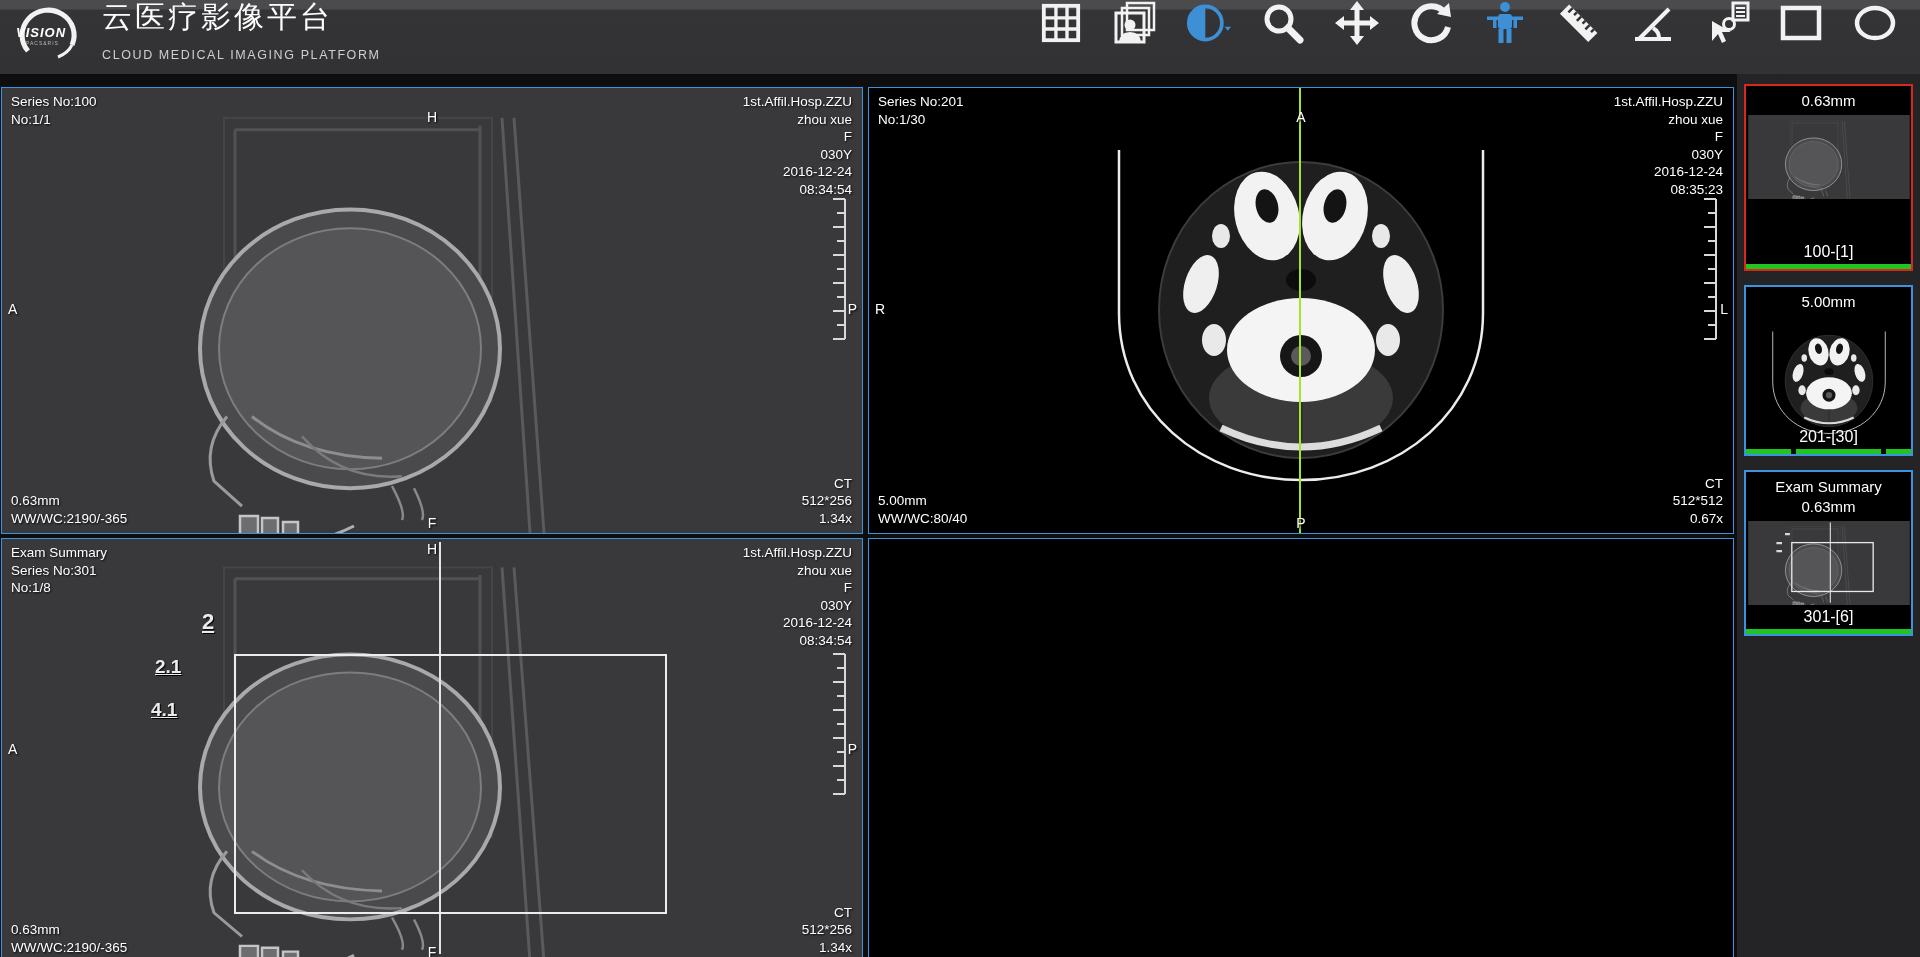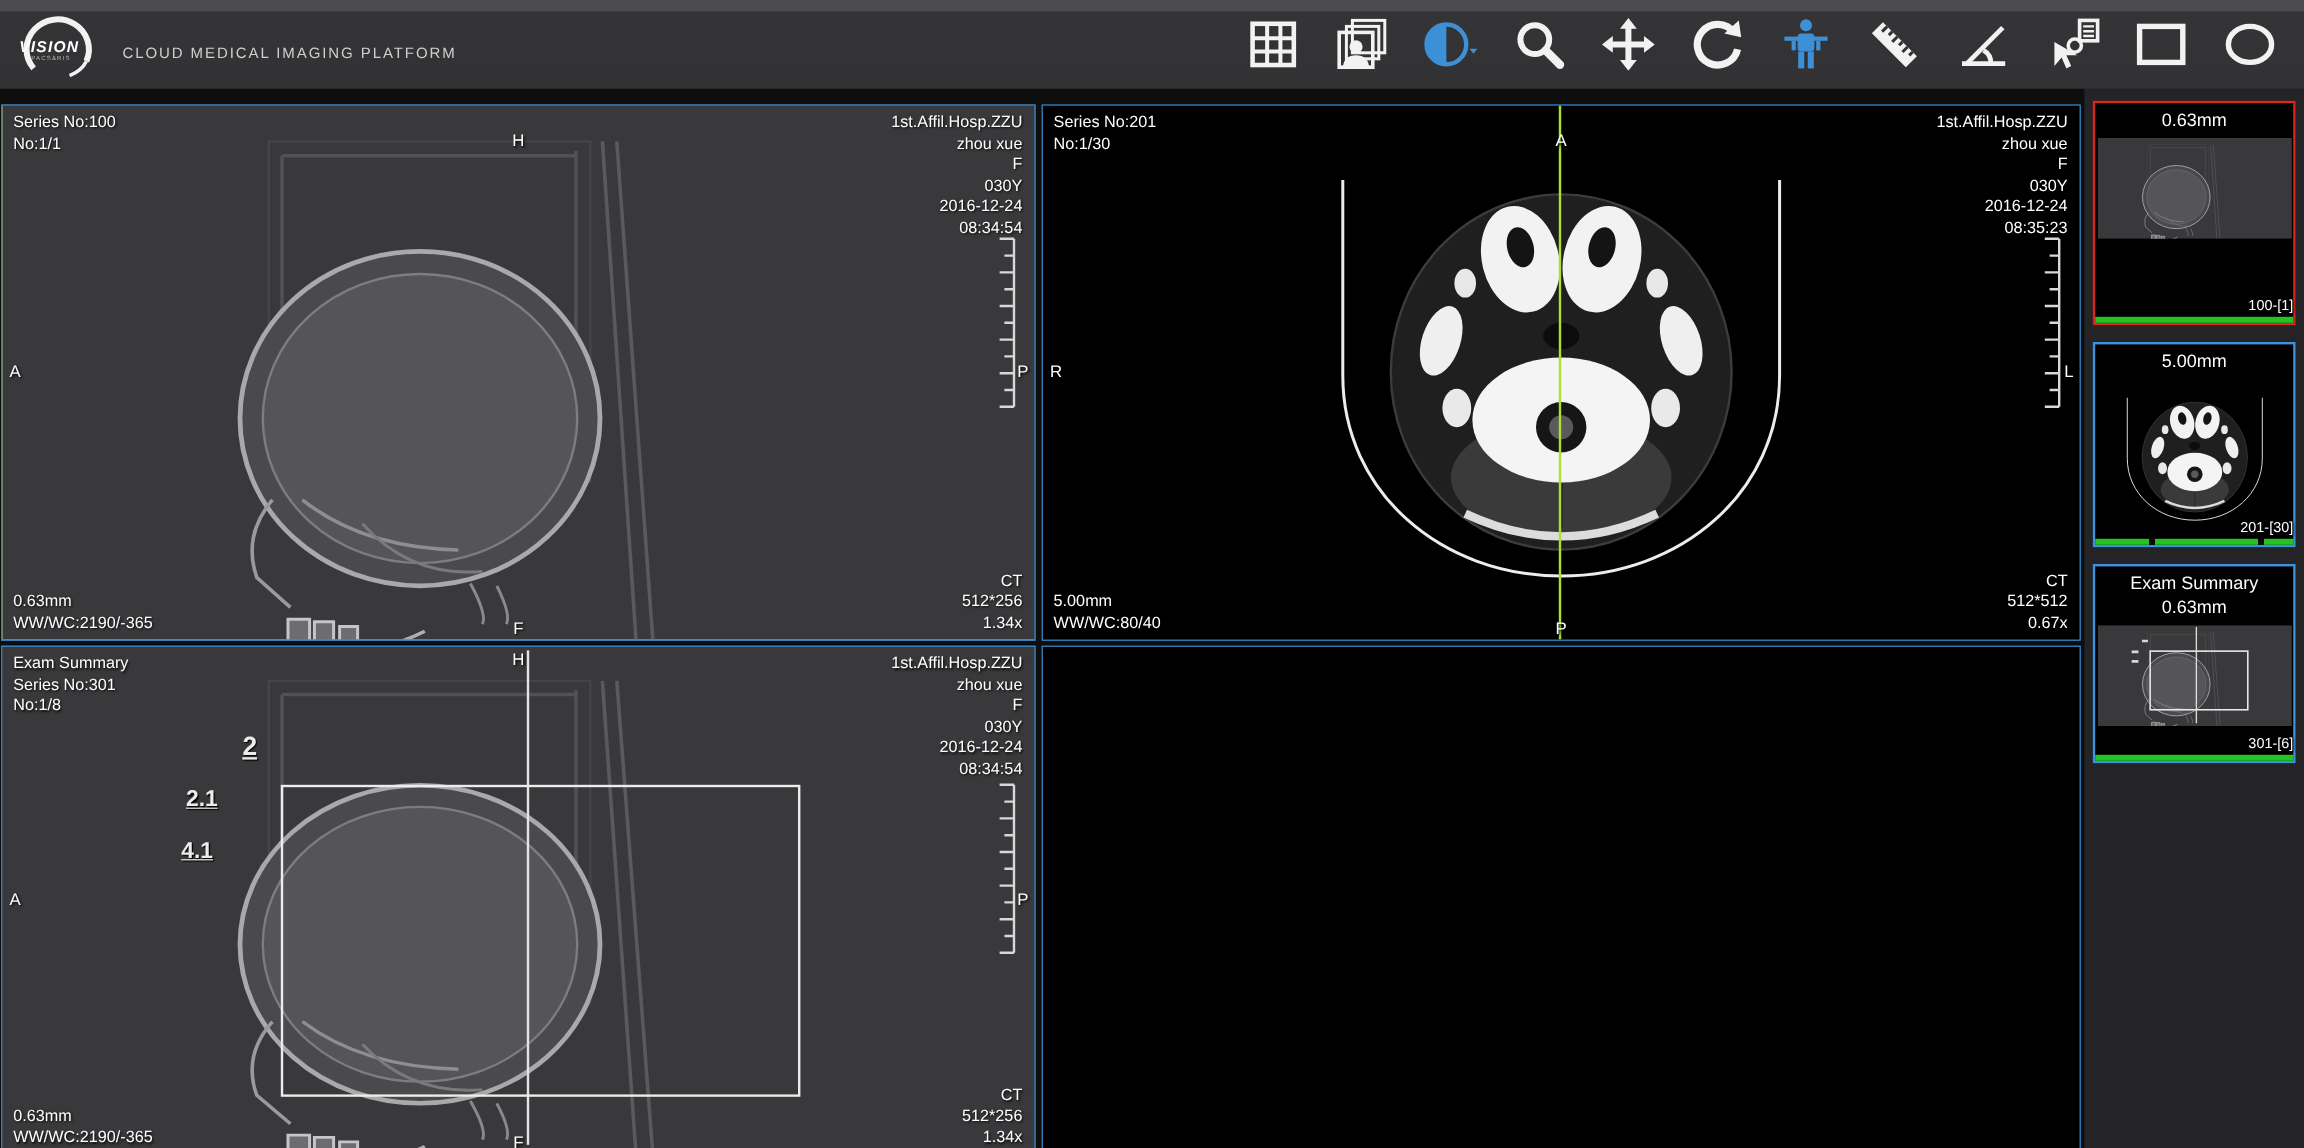--- a/index.html
+++ b/index.html
@@ -1,21 +1,21 @@
 <!DOCTYPE html>
 <html><head>
 <meta charset="utf-8">
 <style>
   *{margin:0;padding:0;box-sizing:border-box}
   html,body{width:1920px;height:957px;overflow:hidden}
   body{background:#0e0e0e;font-family:"Liberation Sans",sans-serif;color:#fff;position:relative}
 
   
   .header{height:74px;background:linear-gradient(#4b4b4d 0,#4b4b4d 9px,#343436 10px,#323234 100%);
-          display:flex;align-items:center;padding:0 14px;position:relative}
+          display:flex;align-items:flex-start;padding:0 14px;position:relative}
   .logo{display:flex;align-items:center;gap:12px}
   .brandmark{position:relative;width:70px;height:60px}
   .brand-text{position:absolute;left:2px;top:24px;font-size:13px;font-weight:bold;font-style:italic;letter-spacing:1px}
   .brand-sub{position:absolute;left:12px;top:39px;font-size:5px;color:#bbb;letter-spacing:1px}
   .title-block{margin-left:6px}
   .app-title{font-size:30px;letter-spacing:3px;color:#fdfdfd;line-height:34px}
   .app-subtitle{font-size:12.5px;color:#cfcfcf;letter-spacing:1.6px;margin-top:14px}
   .toolbar{margin-left:auto;display:flex;align-items:center;gap:28px;padding-right:8px}
   .tool{width:46px;height:46px;display:flex;align-items:center;justify-content:center;cursor:pointer}
 
@@ -54,21 +54,21 @@
   .ann-22{left:149px;top:160px;font-size:19px}
 
   
   .sidebar{flex:1;margin-left:3px;background:#242427;padding:10px 7px 0 7px;
            display:flex;flex-direction:column;gap:14px}
   .thumb{border:2px solid #3a93dc;background:#000;position:relative;
          display:flex;flex-direction:column;align-items:center;cursor:pointer}
   .thumb.red{border-color:#d8271c}
   .thumb-title{font-size:15px;line-height:20px;text-align:center;padding-top:5px}
   .thumb-img{margin:4px auto 0 auto;display:block}
-  .thumb-label{position:absolute;bottom:8px;left:0;right:0;text-align:right;font-size:12px;
+  .thumb-label{position:absolute;bottom:8px;left:0;right:0;text-align:center;font-size:16px;
                text-shadow:1px 1px 2px #000;z-index:3}
   .thumb-bar{position:absolute;bottom:0;left:0;right:0;height:5px;background:#21c421;z-index:3}
   .thumb-bar.segmented{background:linear-gradient(to right,
       #21c421 0 27%,#0a0a0a 27% 30%,#21c421 30% 82%,#0a0a0a 82% 85%,#21c421 85% 100%)}
 </style>
 </head>
 <body>
 
 <svg width="0" height="0" style="position:absolute">
   <defs>
@@ -118,20 +118,21 @@
   <div class="logo">
     <div class="brandmark">
       <svg width="70" height="60" viewBox="0 0 70 60">
         <path d="M14,50 A26,25 0 1 1 58,44" stroke="#f2f2f2" stroke-width="5" fill="none"></path>
         <path d="M58,44 q-4,8 -14,12" stroke="#f2f2f2" stroke-width="3" fill="none"></path>
       </svg>
       <span class="brand-text">VISION</span>
       <span class="brand-sub">PACS&amp;RIS</span>
     </div>
     <div class="title-block">
+      <div class="app-title">云医疗影像平台</div>
       <div class="app-subtitle">CLOUD MEDICAL IMAGING PLATFORM</div>
     </div>
   </div>
 
   <div class="toolbar">
     <div class="tool">
       <svg width="42" height="42" viewBox="0 0 44 44">
         <rect x="4" y="4" width="36" height="36" fill="none" stroke="#f2f2f2" stroke-width="4"></rect>
         <path d="M16.7,4 V40 M28.3,4 V40 M4,16.7 H40 M4,28.3 H40" stroke="#f2f2f2" stroke-width="3.5"></path>
       </svg>

